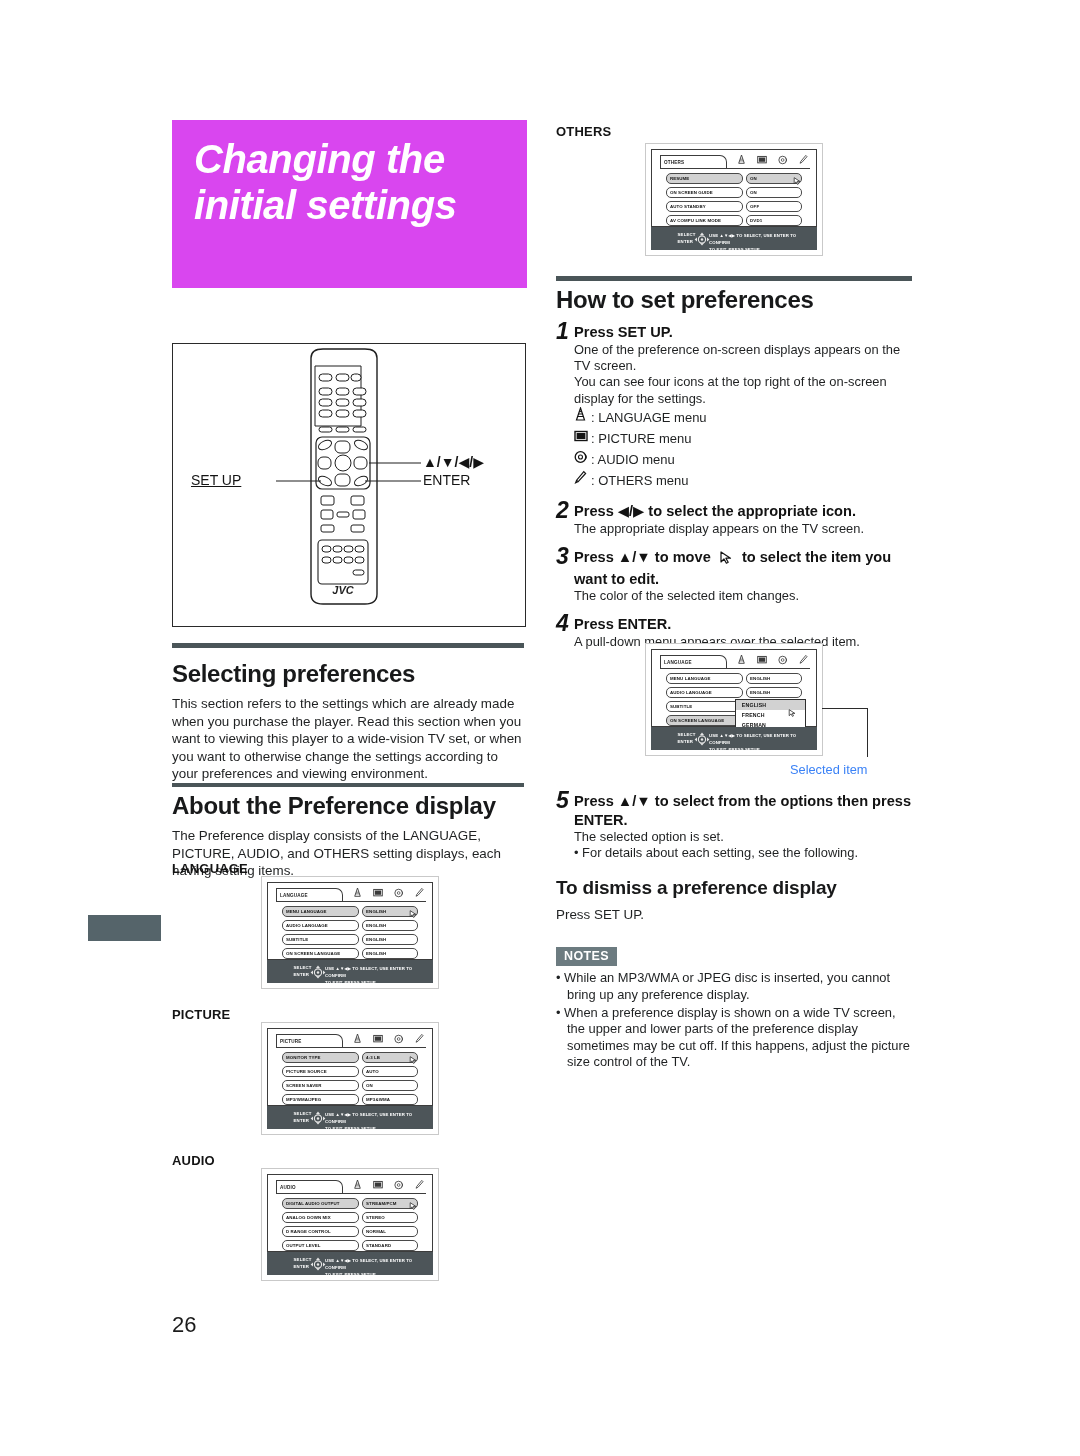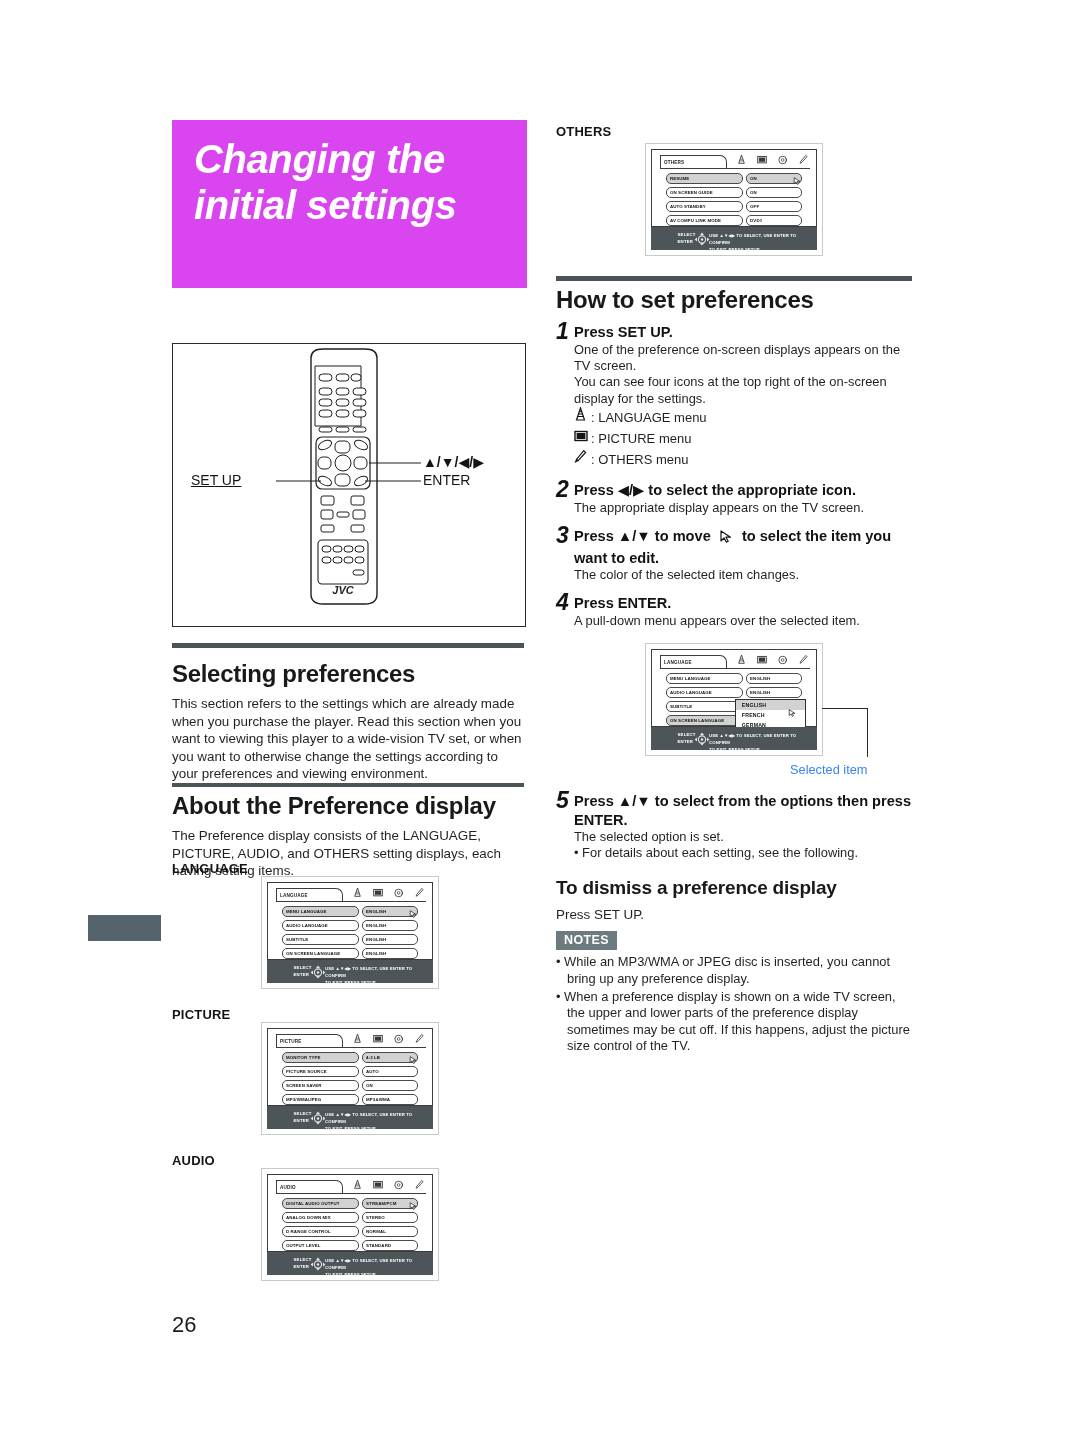--- a/index.html
+++ b/index.html
@@ -570,20 +570,30 @@
       <span style="display:inline-block;width:17px;">
         <svg width="14" height="13" viewBox="0 0 14 13">
             <rect x="1" y="1.5" width="12" height="9" fill="none" stroke="#141414" stroke-width="1.4"></rect>
             <rect x="2.6" y="3" width="8.8" height="6" fill="#141414"></rect>
           </svg>
       </span>
       <span>: PICTURE menu</span>
     </div>
     <div class="icon-line">
       <span style="display:inline-block;width:17px;">
+        <svg width="14" height="14" viewBox="0 0 14 14">
+            <circle cx="6.5" cy="7" r="5.3" fill="none" stroke="#141414" stroke-width="1.3"></circle>
+            <circle cx="6.5" cy="7" r="2" fill="none" stroke="#141414" stroke-width="1.1"></circle>
+            <path d="M11 4.5 q2.6 2.5 0 5" fill="none" stroke="#141414" stroke-width="1.1"></path>
+          </svg>
+      </span>
+      <span>: AUDIO menu</span>
+    </div>
+    <div class="icon-line">
+      <span style="display:inline-block;width:17px;">
         <svg width="13" height="15" viewBox="0 0 13 15">
             <path d="M9.8 1.6 L11.6 3.4 L4.2 11.6 L1.6 12.9 L2.6 10.2 Z" fill="none" stroke="#141414" stroke-width="1.2"></path>
             <line x1="3" y1="10.4" x2="4.3" y2="11.6" stroke="#141414" stroke-width="1"></line>
           </svg>
       </span>
       <span>: OTHERS menu</span>
     </div>
 
     <div class="step" style="margin-top:9px;">
       <div class="num">2</div>
@@ -694,21 +704,21 @@
     <div class="step">
       <div class="num">5</div>
       <div class="hd">Press ▲/▼ to select from the options then press ENTER.</div>
     </div>
     <div class="step-body">The selected option is set.</div>
     <div class="step-body">• For details about each setting, see the following.</div>
 
     <div class="sect-h2" style="margin-top:15px;">To dismiss a preference display</div>
     <div class="body-t" style="margin-top:7px;">Press SET UP.</div>
 
-    <div class="notes" style="margin-top:7px;">
+    <div class="notes" style="margin-top:23px;">
       <span class="notes-badge">NOTES</span>
       <ul>
         <li>While an MP3/WMA or JPEG disc is inserted, you cannot bring up any preference display.</li>
         <li>When a preference display is shown on a wide TV screen, the upper and lower parts of the preference display sometimes may be cut off. If this happens, adjust the picture size control of the TV.</li>
       </ul>
     </div>
   </div>
 
 </div>
 

